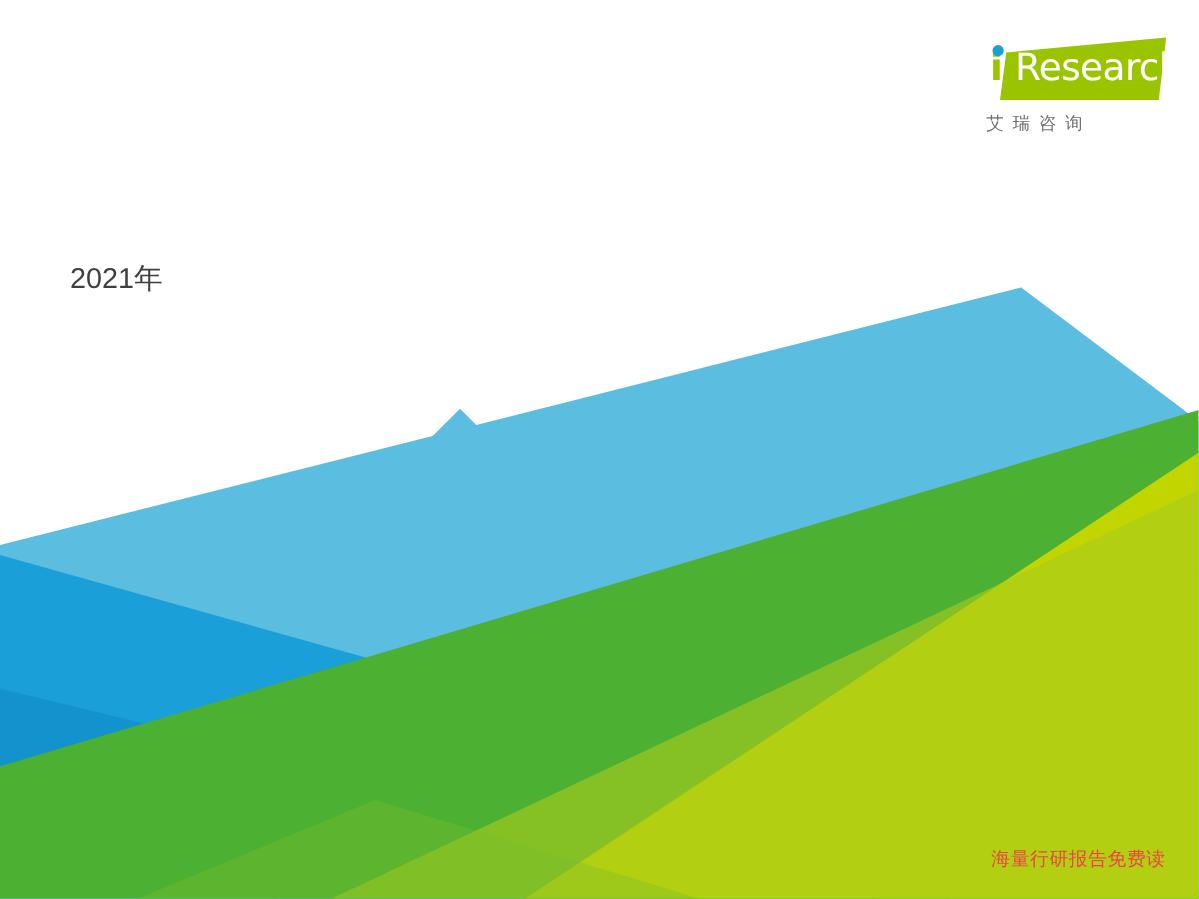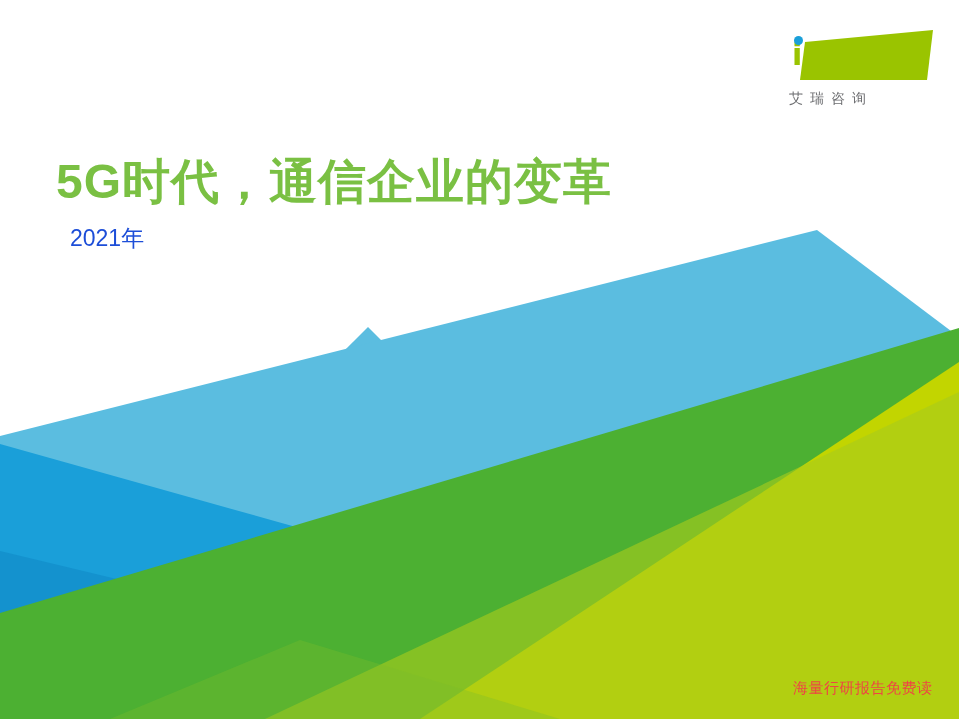--- a/index.html
+++ b/index.html
@@ -96,28 +96,27 @@
     top: 121px;
     font-size: 48px;
     font-weight: bold;
     color: #7ac043;
     letter-spacing: 1px;
     white-space: nowrap;
     line-height: 1.2;
   }
   #subtitle {
     position: absolute;
-    left: 70px;
+    left: 56px;
     top: 209px;
     font-size: 23px;
     font-weight: 400;
-    color: #1d4ed8;
+    color: #404040;
     white-space: nowrap;
     line-height: 1.2;
-    margin-top: 16px;
   }
 
   
   #footer-note {
     position: absolute;
     left: 793px;
     top: 679px;
     font-size: 15px;
     color: #ef4444;
     letter-spacing: 0.5px;
@@ -157,22 +156,22 @@
     </g>
   </svg>
 
   <div id="logo">
     <div id="logo-mark">
       <svg width="170" height="60" viewBox="0 0 170 60" xmlns="http://www.w3.org/2000/svg">
         <polygon points="35,14 163,2 157,52 30,52" fill="#9ac400"></polygon>
       </svg>
       <span id="logo-i">i</span>
       <span id="logo-i-dot"></span>
+      <span id="logo-wordmark">Research</span>
     </div>
     <div id="logo-sub">艾瑞咨询</div>
   </div>
 
-  <h1 id="title">5G时代，通信企业的变革</h1>
   <div id="subtitle">2021年</div>
 
   <div id="footer-note">海量行研报告免费读</div>
 
 </div>
 
 </body></html>

